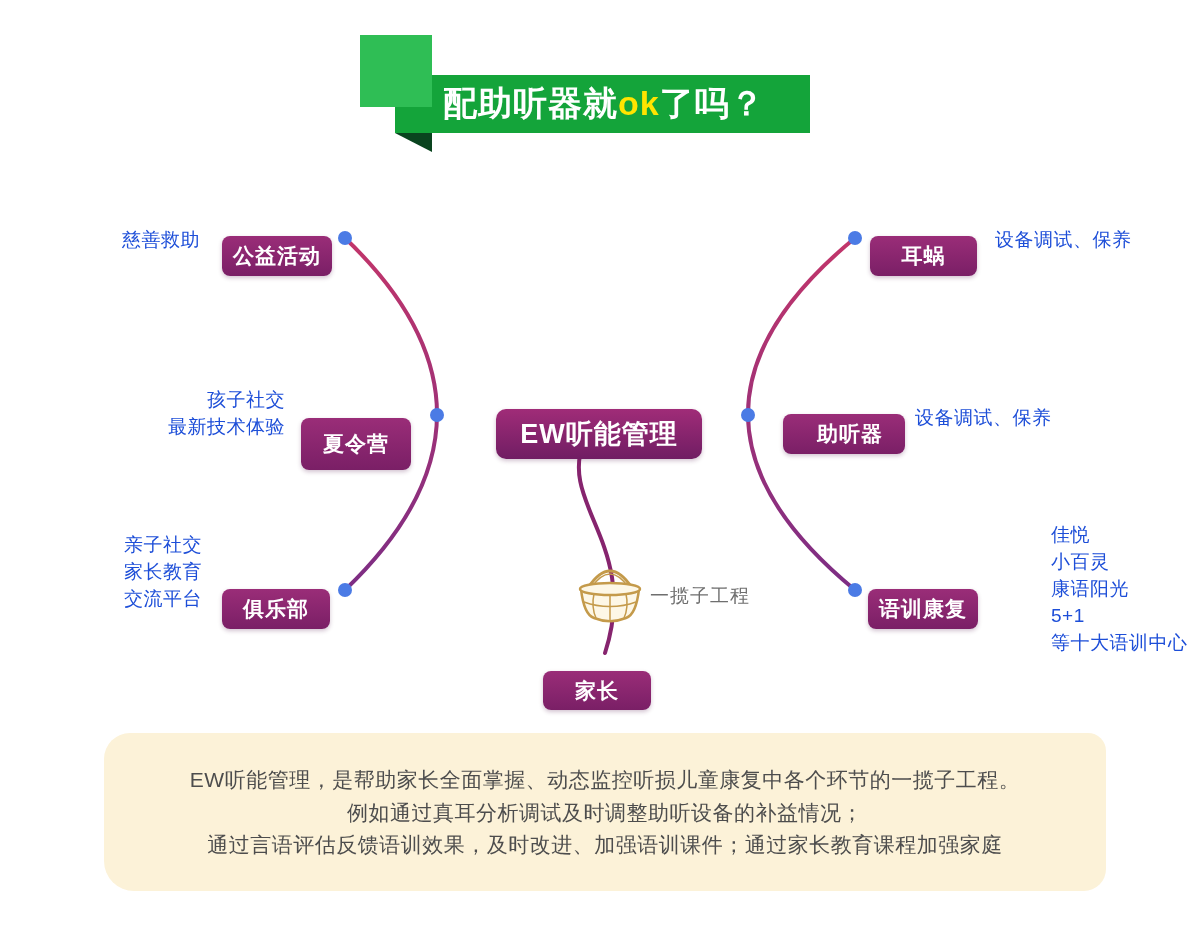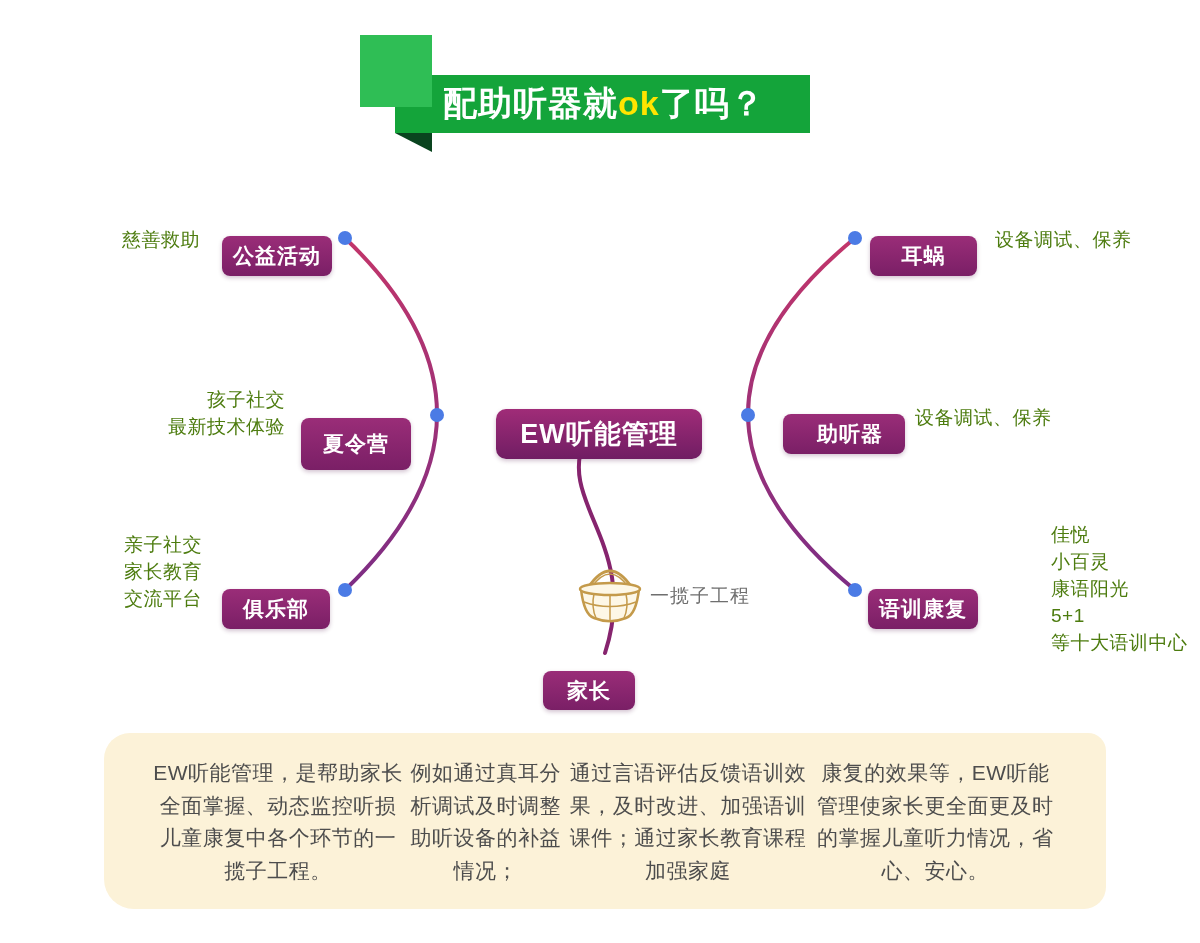--- a/index.html
+++ b/index.html
@@ -76,21 +76,21 @@
   }
   .node-center {
     font-size: 27px;
     border-radius: 10px;
     background: linear-gradient(180deg, #a02c78 0%, #701d63 100%);
   }
   
   .note {
     position: absolute;
     z-index: 2;
-    color: #4d7c0f;
+    color: #1d4ed8;
     font-size: 19px;
     line-height: 1.42;
     white-space: pre-line;
     letter-spacing: 0.5px;
   }
   .note-left { text-align: right; }
   .note-right { text-align: left; }
   
   .basket {
     position: absolute;
@@ -110,20 +110,21 @@
     position: absolute;
     left: 104px; top: 733px;
     width: 1002px;
     min-height: 158px;
     background: #fcf2d8;
     border-radius: 26px 18px 22px 30px;
     z-index: 2;
     box-sizing: border-box;
     padding: 24px 46px 22px 46px;
     display: flex;
+    flex-direction: column;
     justify-content: center;
   }
   .desc-panel .desc-line {
     text-align: center;
     color: #4d4d4d;
     font-size: 21px;
     line-height: 1.55;
     letter-spacing: 0.5px;
   }
 </style>
@@ -159,21 +160,21 @@
   <div class="node node-center" style="left:496px; top:391px; width:206px; height:50px;">EW听能管理</div>
 
   <div class="node" style="left:222px; top:218px; width:110px; height:40px;">公益活动</div>
   <div class="node" style="left:301px; top:400px; width:110px; height:52px;">夏令营</div>
   <div class="node" style="left:222px; top:571px; width:108px; height:40px;">俱乐部</div>
 
   <div class="node" style="left:870px; top:218px; width:107px; height:40px;">耳蜗</div>
   <div class="node" style="left:783px; top:396px; width:110px; height:40px;padding-left:12px;">助听器</div>
   <div class="node" style="left:868px; top:571px; width:110px; height:40px;">语训康复</div>
 
-  <div class="node" style="left:543px; top:653px; width:92px; height:39px;">家长</div>
+  <div class="node" style="left:543px; top:653px; width:108px; height:39px;">家长</div>
 
   <div class="note note-left" style="left:50px; top:227px; width:150px;">慈善救助</div>
   <div class="note note-left" style="left:100px; top:387px; width:185px;">孩子社交
 最新技术体验</div>
   <div class="note note-left" style="left:50px; top:532px; width:152px;">亲子社交
 家长教育
 交流平台</div>
 
   <div class="note note-right" style="left:995px; top:227px; width:170px;">设备调试、保养</div>
   <div class="note note-right" style="left:915px; top:405px; width:170px;">设备调试、保养</div>
@@ -194,16 +195,15 @@
       <path d="M38 43 C38 52 38 60 38 68" fill="none" stroke="#c49a4a" stroke-width="1.5"></path>
       <path d="M54 42 C56 50 55 60 52 66" fill="none" stroke="#c49a4a" stroke-width="1.5"></path>
     </svg>
   </div>
   <div class="basket-label">一揽子工程</div>
 
   <div class="desc-panel">
     <div class="desc-line">EW听能管理，是帮助家长全面掌握、动态监控听损儿童康复中各个环节的一揽子工程。</div>
     <div class="desc-line">例如通过真耳分析调试及时调整助听设备的补益情况；</div>
     <div class="desc-line">通过言语评估反馈语训效果，及时改进、加强语训课件；通过家长教育课程加强家庭</div>
-    <div class="desc-line">康复的效果等，EW听能管理使家长更全面更及时的掌握儿童听力情况，省心、安心。</div>
   </div>
 
 </div>
 
 </body></html>

